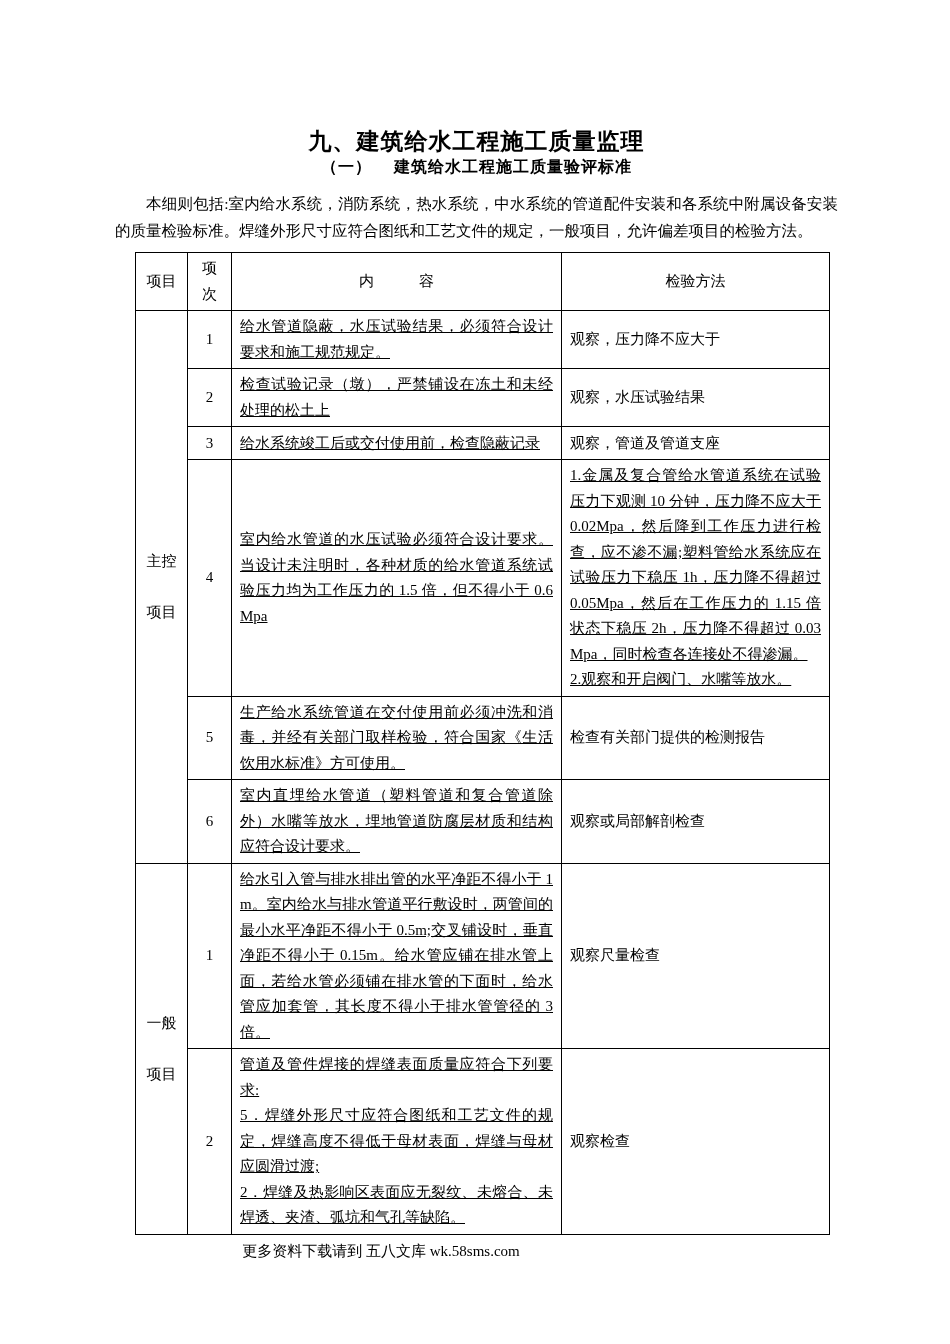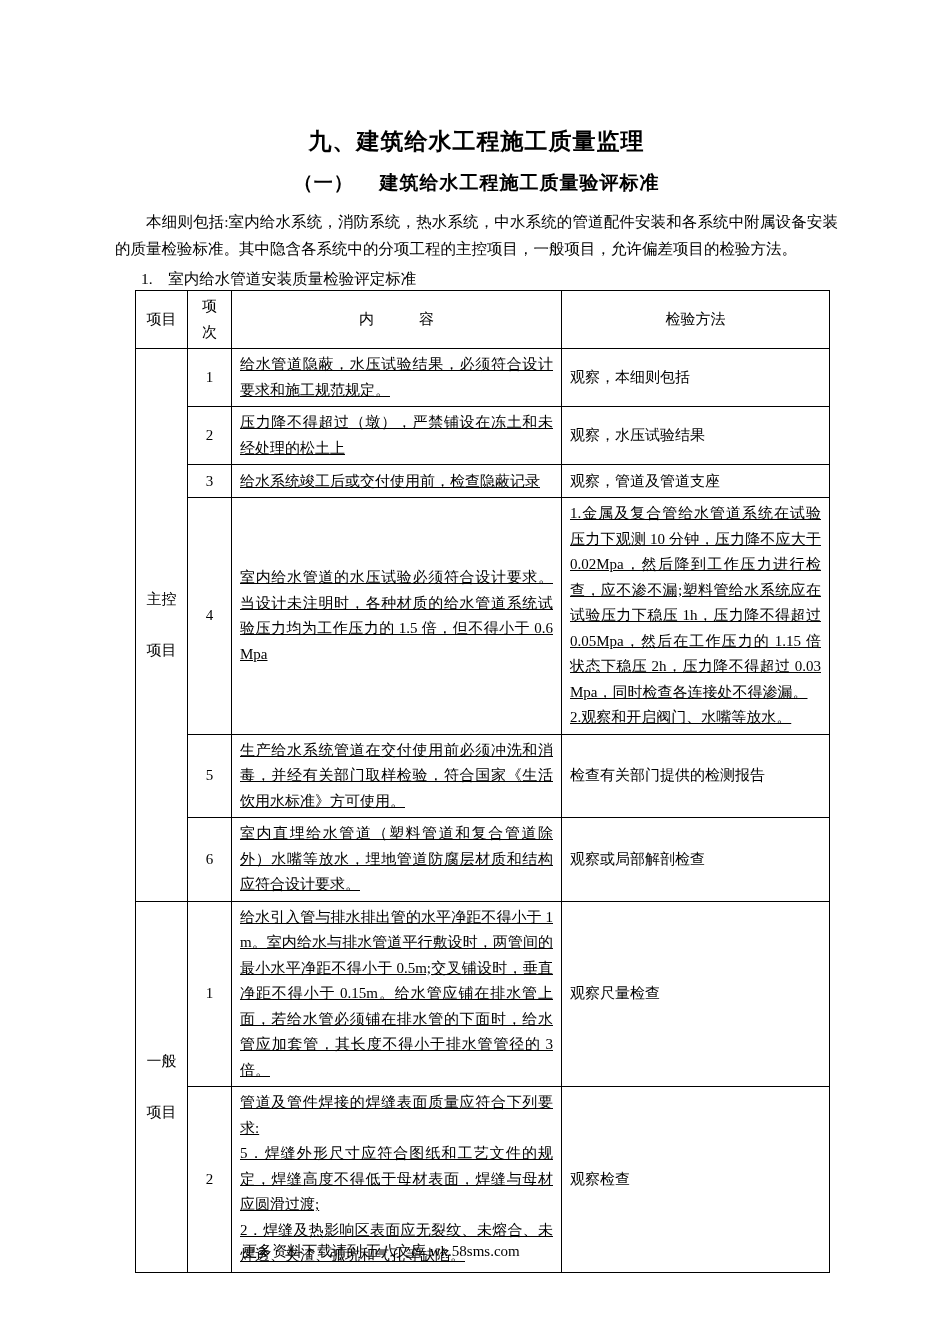--- a/index.html
+++ b/index.html
@@ -14,41 +14,40 @@
   }
   .page { padding: 126px 112px 0 115px; }
 
   .doc-title {
     font-size: 23px;
     font-weight: bold;
     text-align: center;
     letter-spacing: 1px;
   }
   .doc-subtitle {
-    font-size: 19px;
+    font-size: 16px;
     font-weight: bold;
     text-align: center;
-    margin-top: 13px;
     letter-spacing: 1px;
   }
   .intro {
     margin-top: 13px;
     font-size: 15.5px;
     line-height: 1.72;
     text-indent: 2em;
     text-align: justify;
   }
   .list-line {
     margin-top: 7px;
     font-size: 15.5px;
     padding-left: 26px;
   }
 
   table.qtable {
-    margin-top: 0;
+    margin-top: 8px;
     margin-left: 20px;
     border-collapse: collapse;
     table-layout: fixed;
     width: 694px;
     padding-left: 48px;
   }
   table.qtable td {
     border: 1px solid #000;
     font-size: 15px;
     line-height: 1.7;
@@ -85,22 +84,21 @@
     font-size: 15px;
   }
 </style>
 </head>
 <body>
 
 <div class="page">
 
   <div class="doc-title">九、建筑给水工程施工质量监理</div>
   <div class="doc-subtitle">（一）　 建筑给水工程施工质量验评标准</div>
-  <div class="intro">本细则包括:室内给水系统，消防系统，热水系统，中水系统的管道配件安装和各系统中附属设备安装的质量检验标准。其中隐含各系统中的分项工程的主控项目，一般项目，允许偏差项目的检验方法。</div>
-  <div class="list-line">1.　室内给水管道安装质量检验评定标准</div>
+  <div class="intro">本细则包括:室内给水系统，消防系统，热水系统，中水系统的管道配件安装和各系统中附属设备安装的质量检验标准。焊缝外形尺寸应符合图纸和工艺文件的规定，一般项目，允许偏差项目的检验方法。</div>
 
   <table class="qtable">
     <colgroup>
       <col class="c-item">
         <col class="c-no">
         <col class="c-cont">
         <col class="c-method">
     </colgroup>
     <tbody>
       <tr class="h-hdr">
@@ -110,26 +108,26 @@
         <td class="center">内　　　容</td>
         <td class="center">检验方法</td>
       </tr>
 
       <tr class="h-r1">
         <td rowspan="6" class="center pre">主控
 
 项目</td>
         <td class="center">1</td>
         <td class="jst">给水管道隐蔽，水压试验结果，必须符合设计要求和施工规范规定。</td>
-        <td class="vtop">观察，本细则包括</td>
+        <td class="vtop">观察，压力降不应大于</td>
       </tr>
 
       <tr class="h-r2">
         <td class="center">2</td>
-        <td class="jst">压力降不得超过（墩），严禁铺设在冻土和未经处理的松土上</td>
+        <td class="jst">检查试验记录（墩），严禁铺设在冻土和未经处理的松土上</td>
         <td>观察，水压试验结果</td>
       </tr>
 
       <tr class="h-r3">
         <td class="center">3</td>
         <td class="jst">给水系统竣工后或交付使用前，检查隐蔽记录</td>
         <td>观察，管道及管道支座</td>
       </tr>
 
       <tr class="h-r4">

